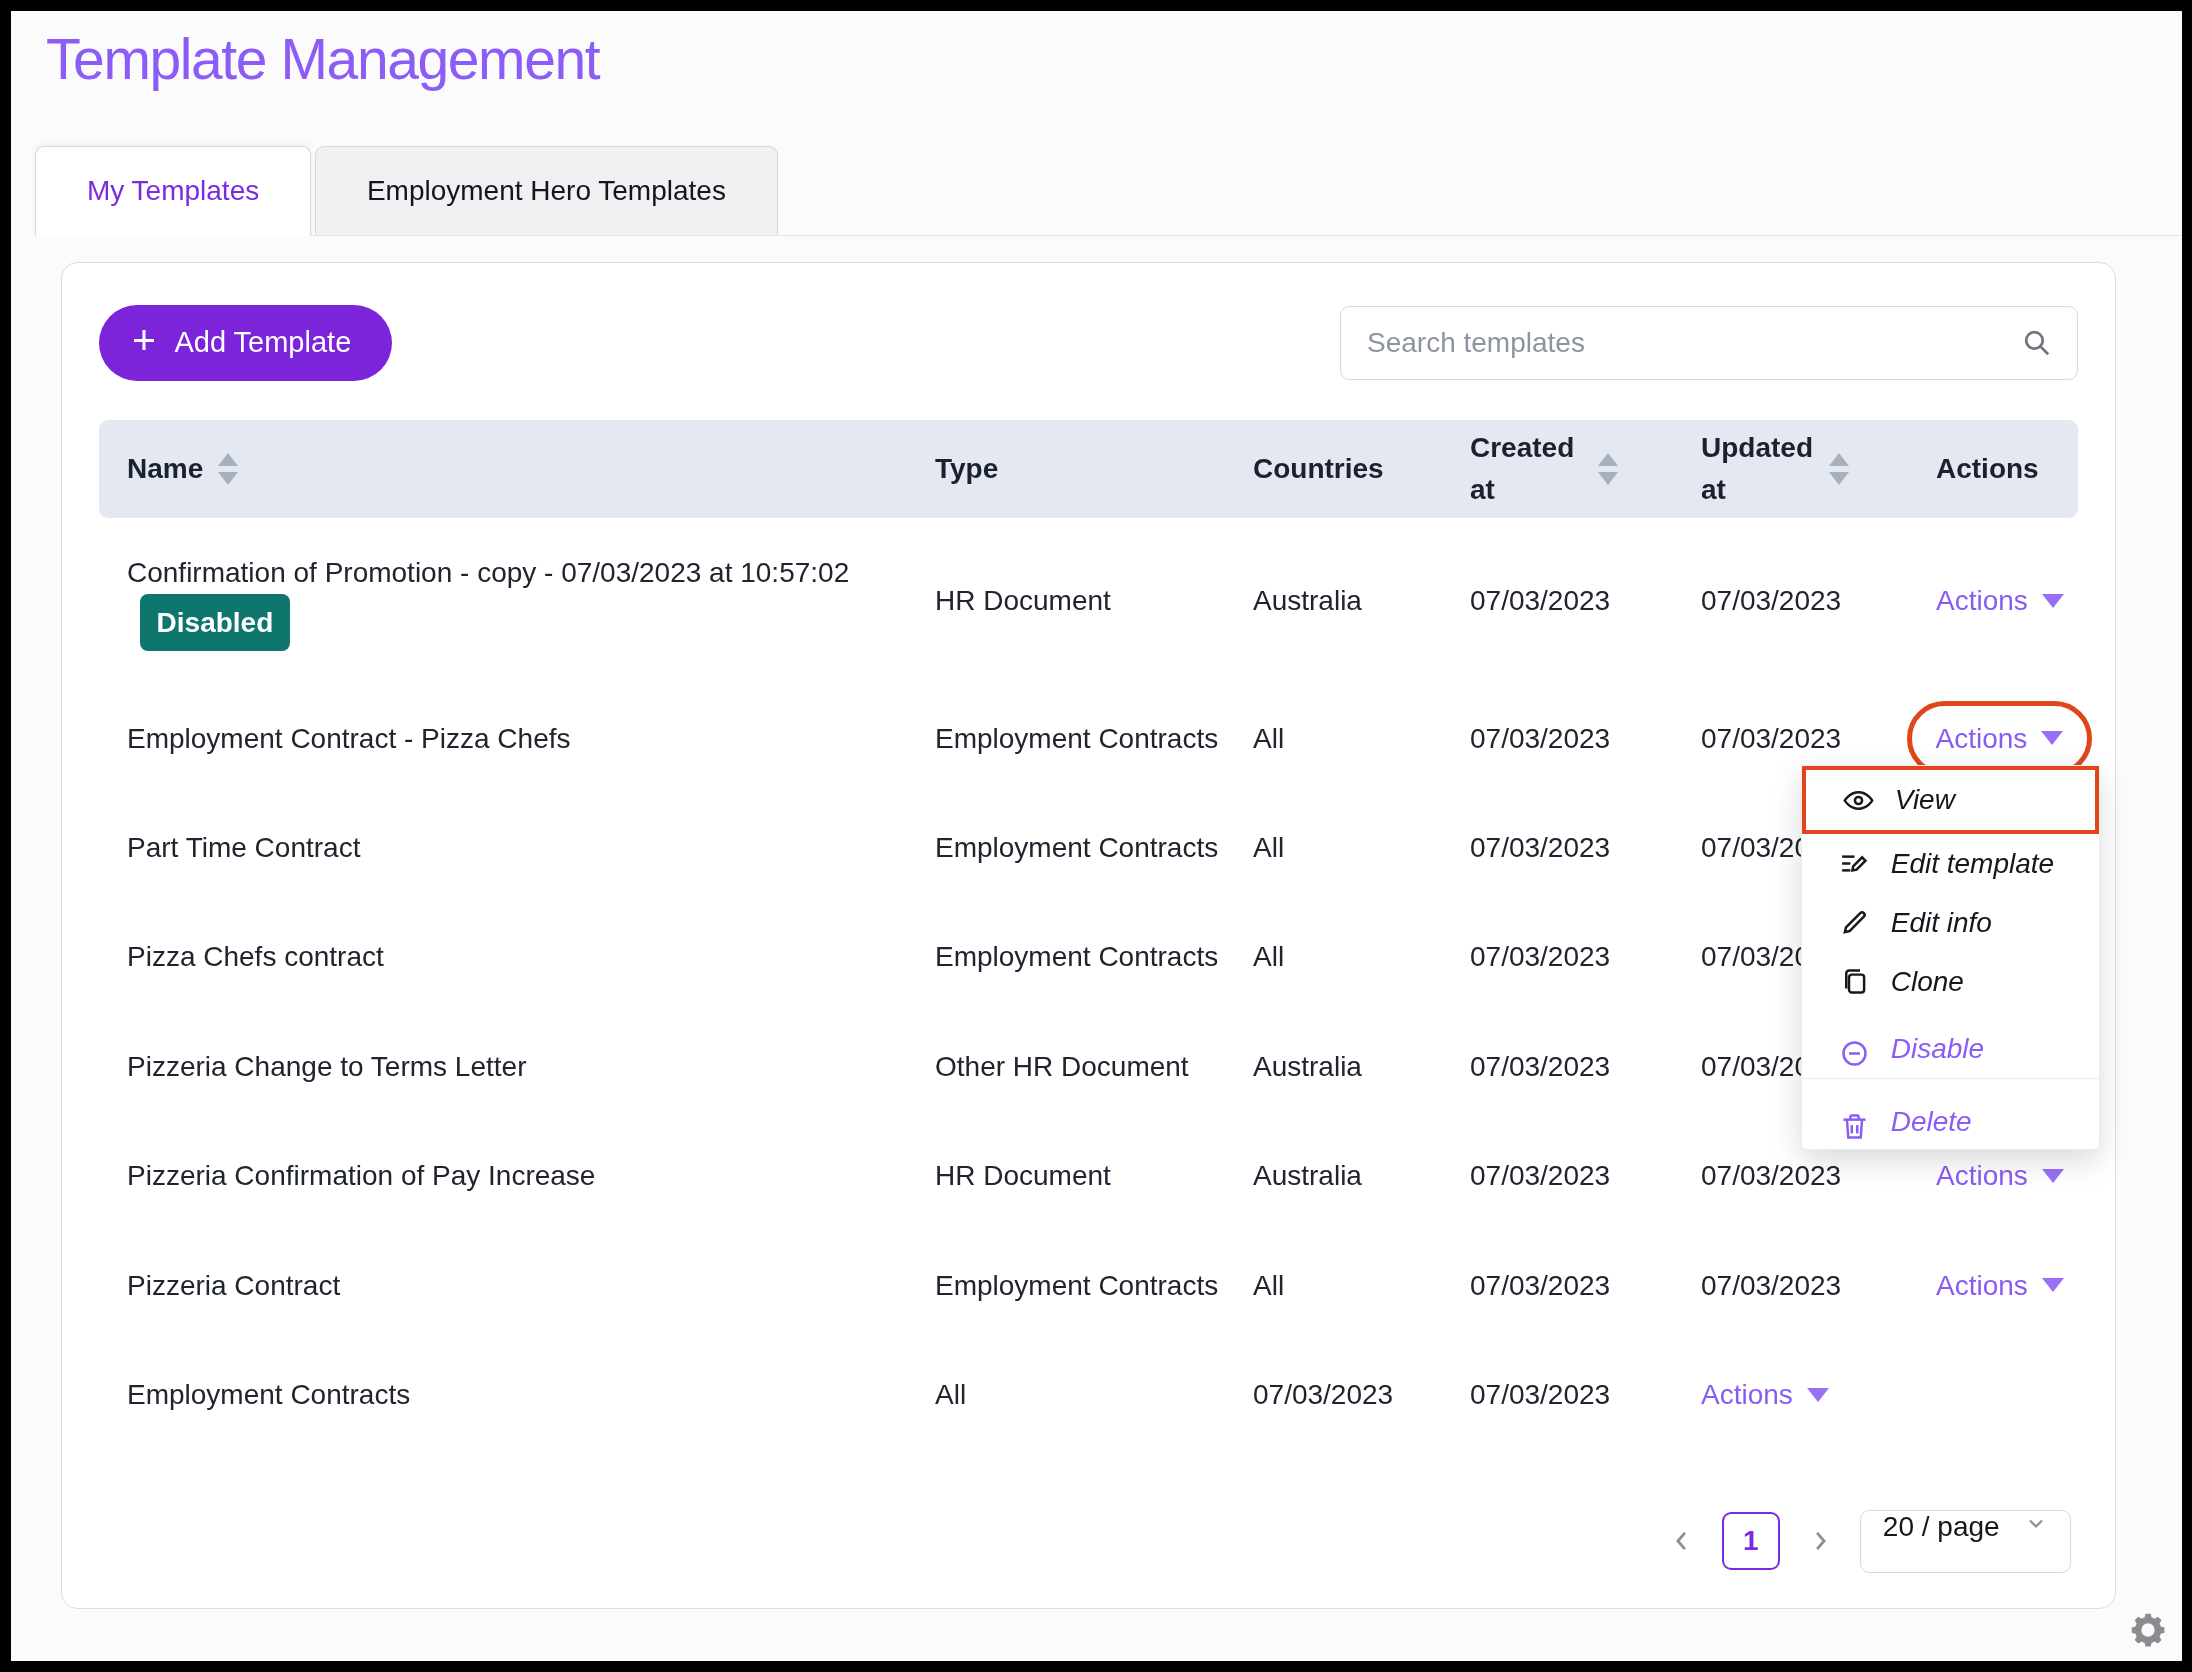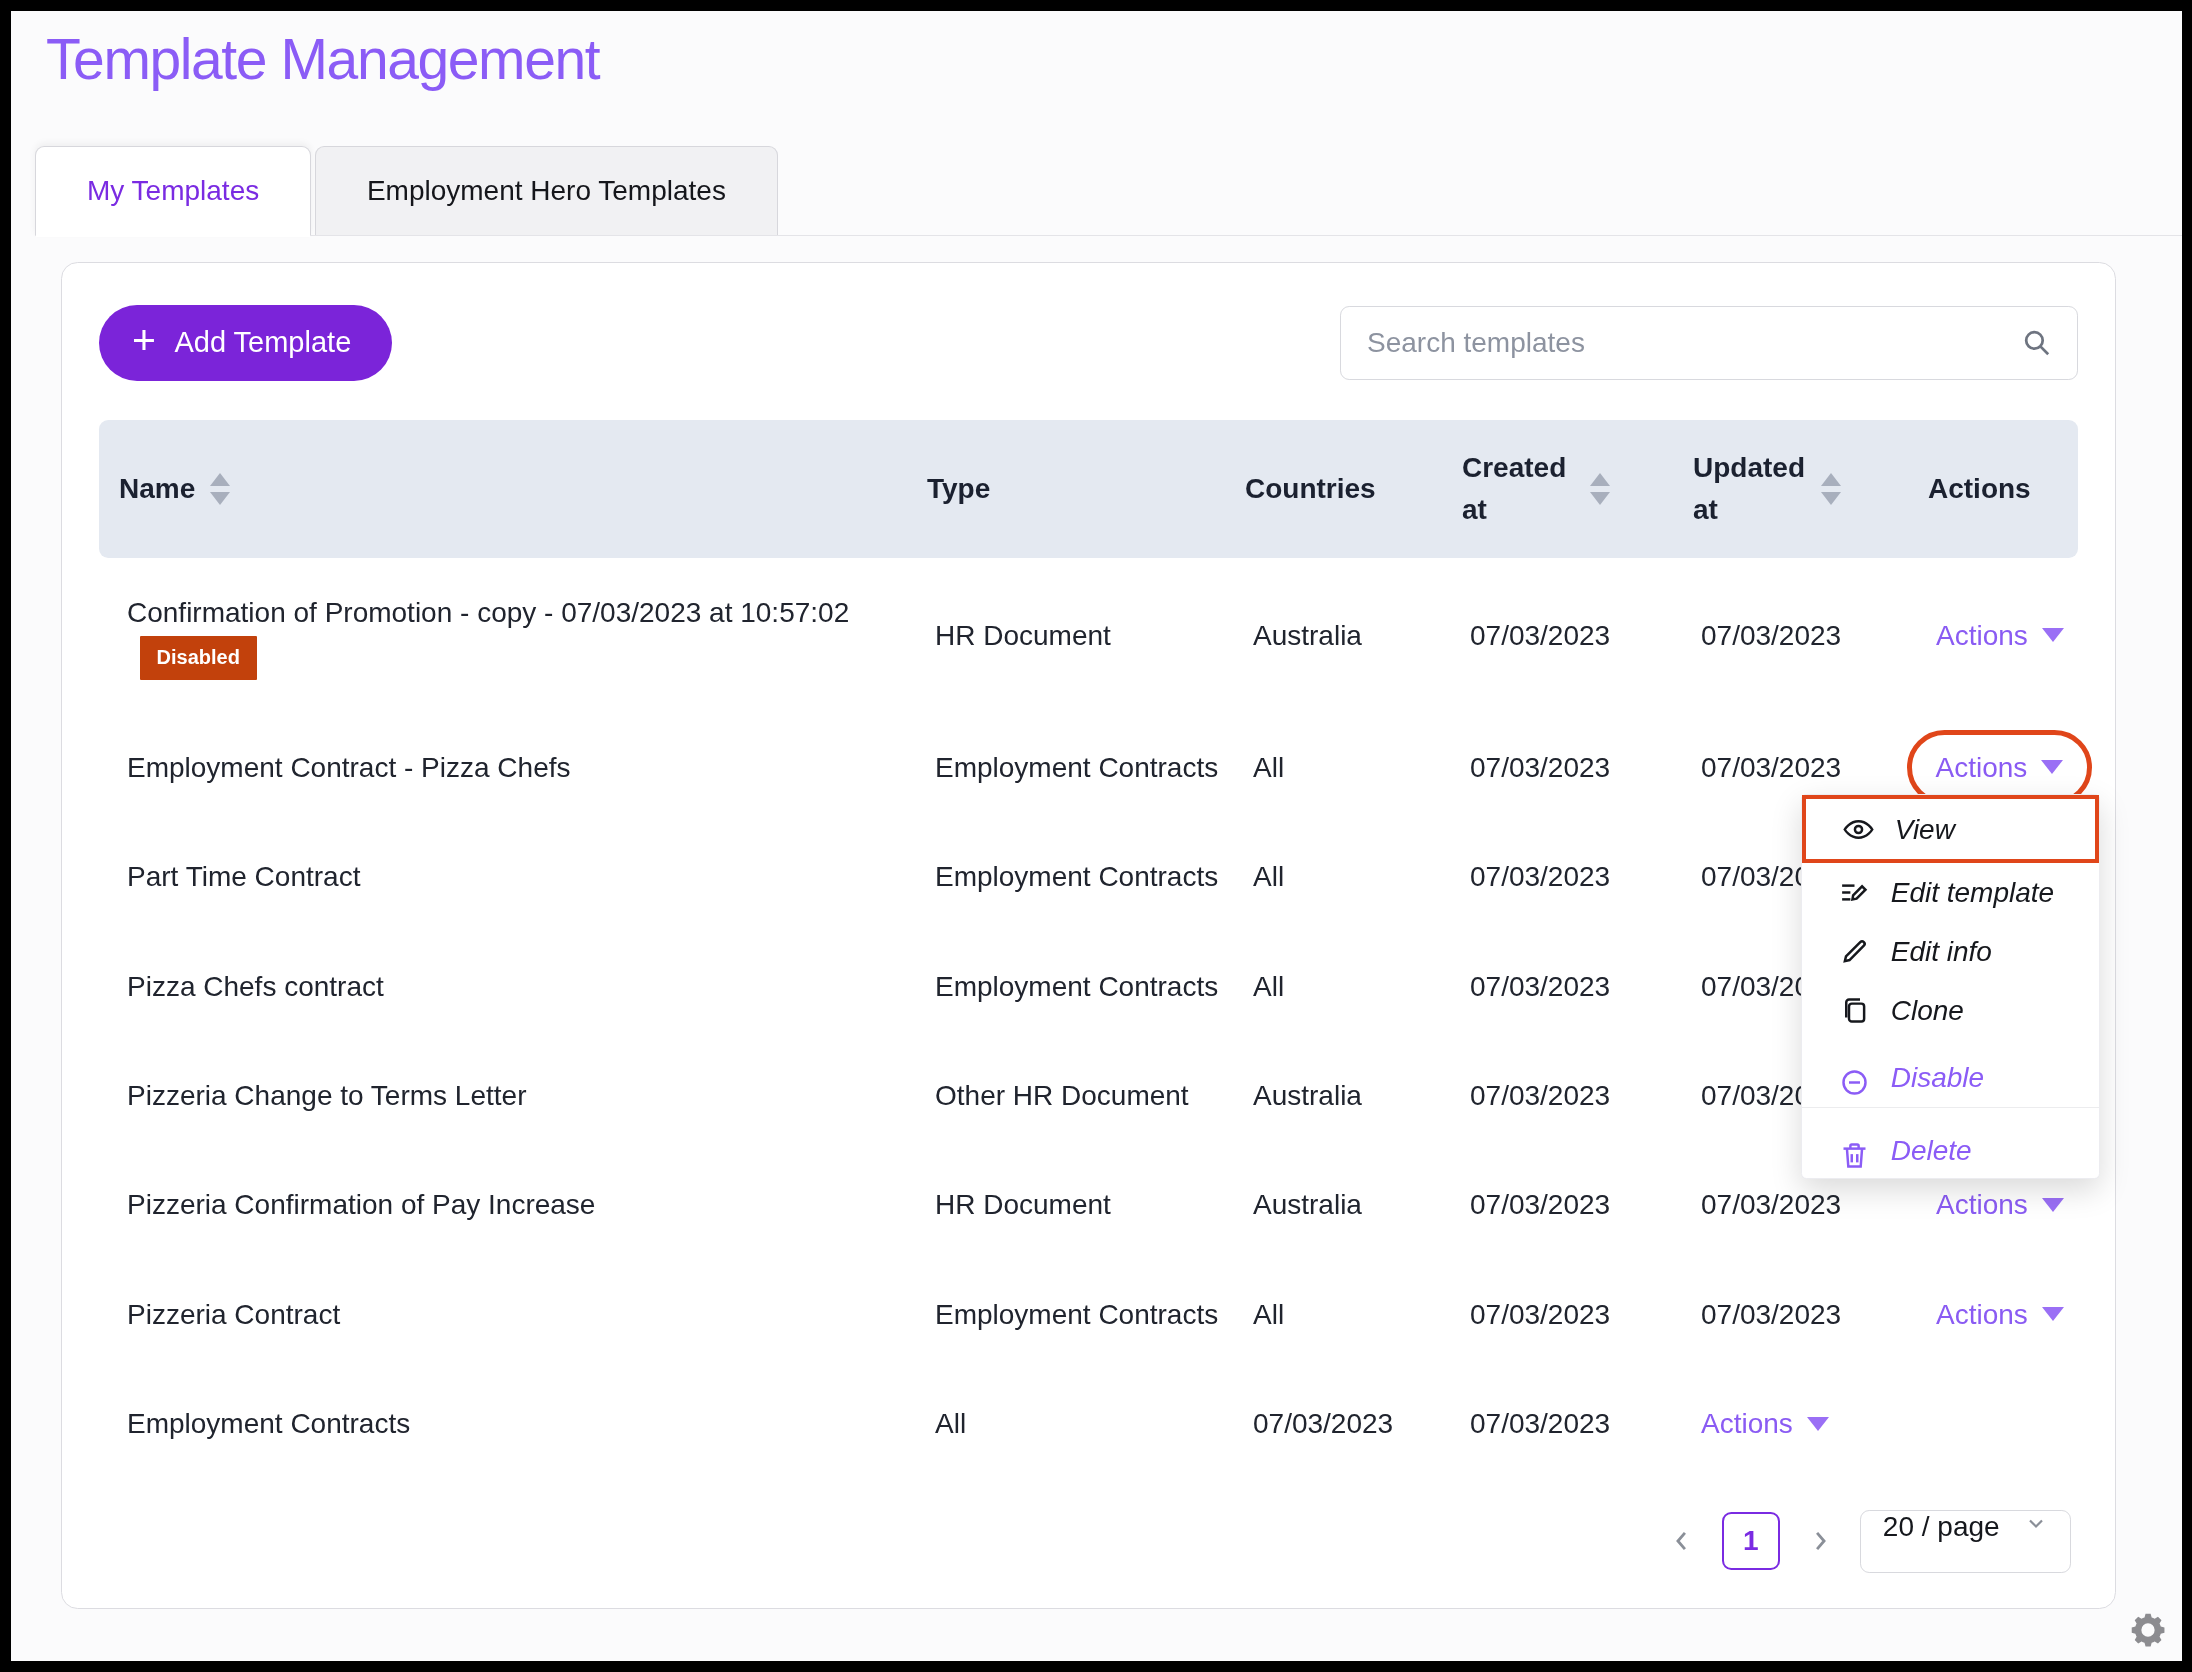--- a/index.html
+++ b/index.html
@@ -39,38 +39,38 @@
     display:flex;align-items:center;padding:8px 24px;box-sizing:border-box;
   }
   .search-box input{
     border:none;outline:none;font-size:28px;flex:1;color:#2a2e38;background:transparent;
     font-family:inherit;
   }
   .search-box input::placeholder{color:#8d93a0;}
   .search-icon svg{display:block;}
   
   .thead{
-    margin-top:39px;background:#e4e9f1;border-radius:9.2px;height:138px;
+    margin-top:39px;background:#e4e9f1;border-radius:9.2px;height:98px;
     display:grid;grid-template-columns:808px 318px 217px 231px 235px 1fr;
-    align-items:center;padding:0 20px;font-size:28px;font-weight:700;color:#1b2130;
+    align-items:center;padding:0 28px;font-size:28px;font-weight:700;color:#1b2130;
   }
   .th{display:flex;align-items:center;gap:14.8px;}
   .th .lbl2{max-width:113px;line-height:1.5;}
   .sort{display:flex;flex-direction:column;gap:6.5px;cursor:pointer;}
   .tri-up{width:0;height:0;border-left:10px solid transparent;border-right:10px solid transparent;border-bottom:13px solid #a8afbd;}
   .tri-down{width:0;height:0;border-left:10px solid transparent;border-right:10px solid transparent;border-top:13px solid #a8afbd;}
   .tbody{position:relative;}
   .tr{
     display:grid;grid-template-columns:808px 318px 217px 231px 235px 1fr;
     padding:33px 28px;font-size:28px;color:#20242e;align-items:center;line-height:1.55;
   }
   .name-cell{padding-right:55px;}
   .badge{
-    display:inline-block;background:#c2410c;color:#fff;font-weight:700;font-size:20px;
-    padding:6.5px 16.6px;border-radius:1px;margin-left:13px;vertical-align:middle;white-space:nowrap;
+    display:inline-block;background:#0f766e;color:#fff;font-weight:700;font-size:28px;
+    padding:6.5px 16.6px;border-radius:8px;margin-left:13px;vertical-align:middle;white-space:nowrap;
   }
   .actions-link{
     color:#8a5bf3;display:inline-flex;align-items:center;gap:14px;font-size:28px;cursor:pointer;white-space:nowrap;
   }
   .caret{width:0;height:0;border-left:11px solid transparent;border-right:11px solid transparent;border-top:14.8px solid #9a6ff5;}
   .hl-oval{
     display:inline-flex;border:5.5px solid #e0461a;border-radius:922px;padding:11px 24px;
     margin:-16.6px 0 -16.6px -29.5px;background:#fff;
   }
   .actions-cell{position:relative;}

